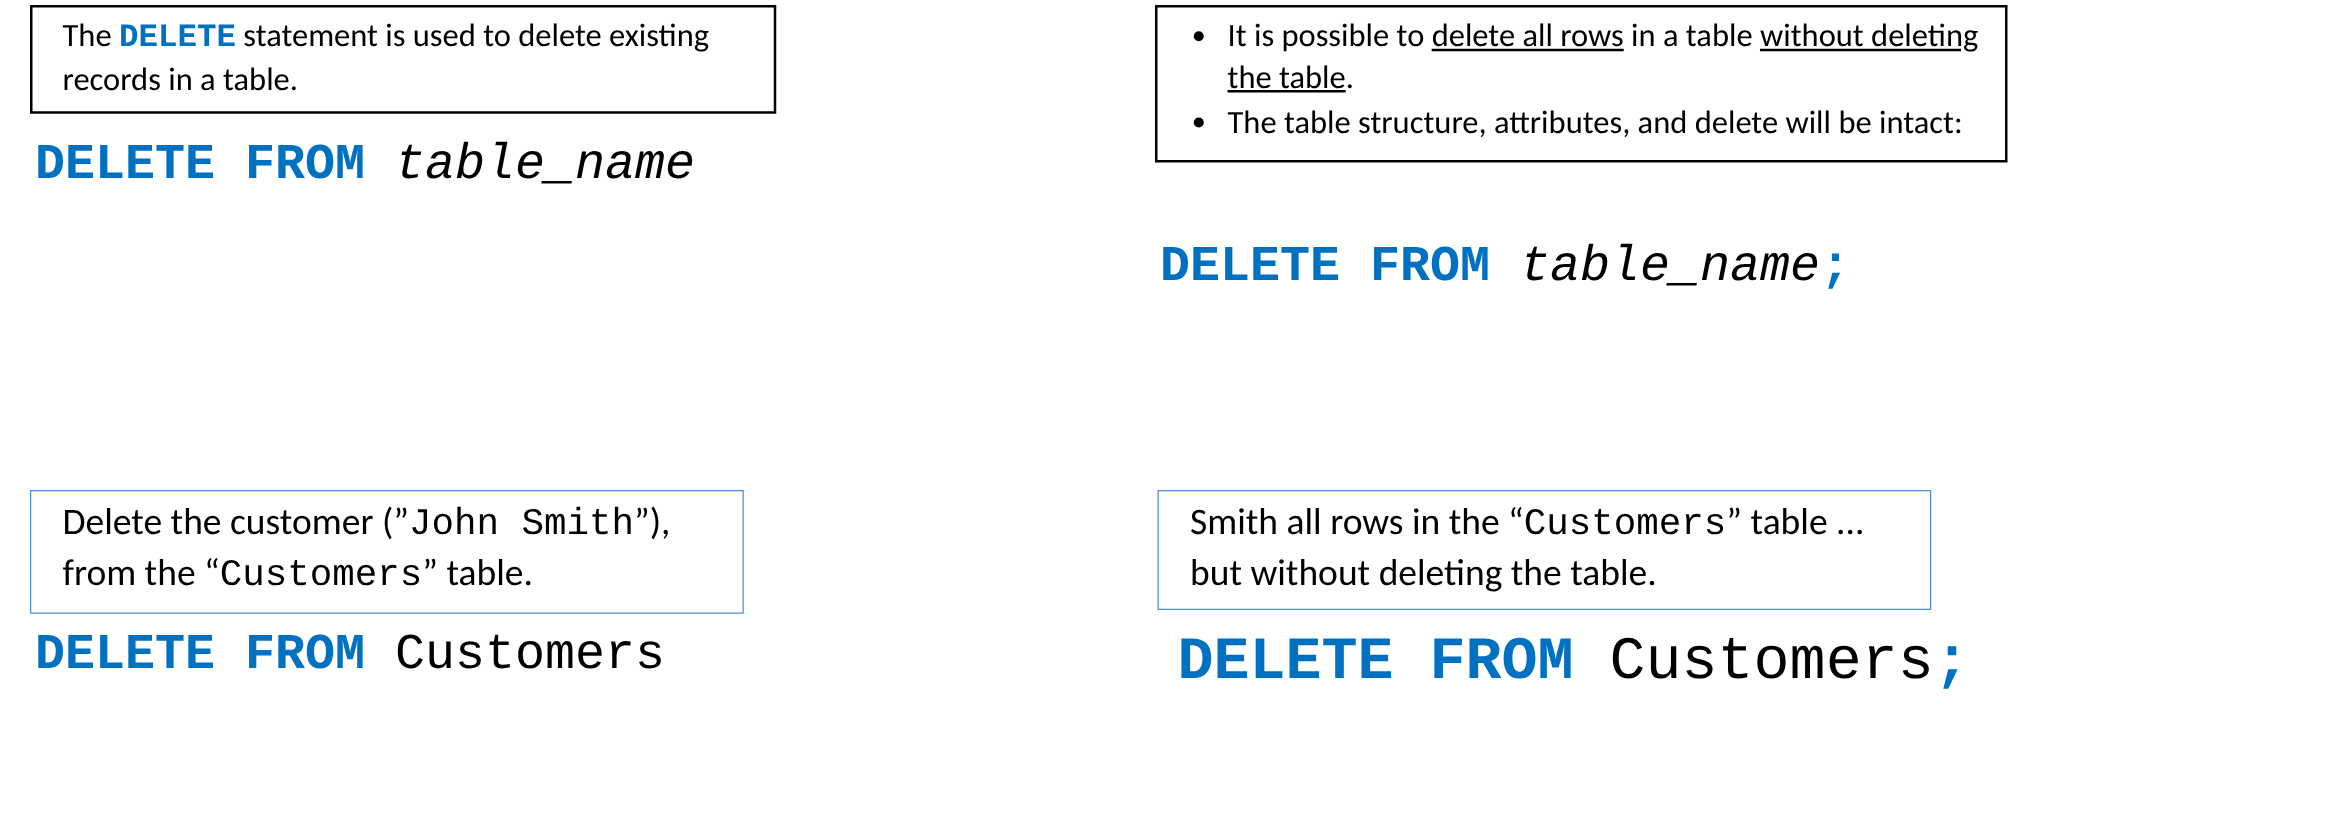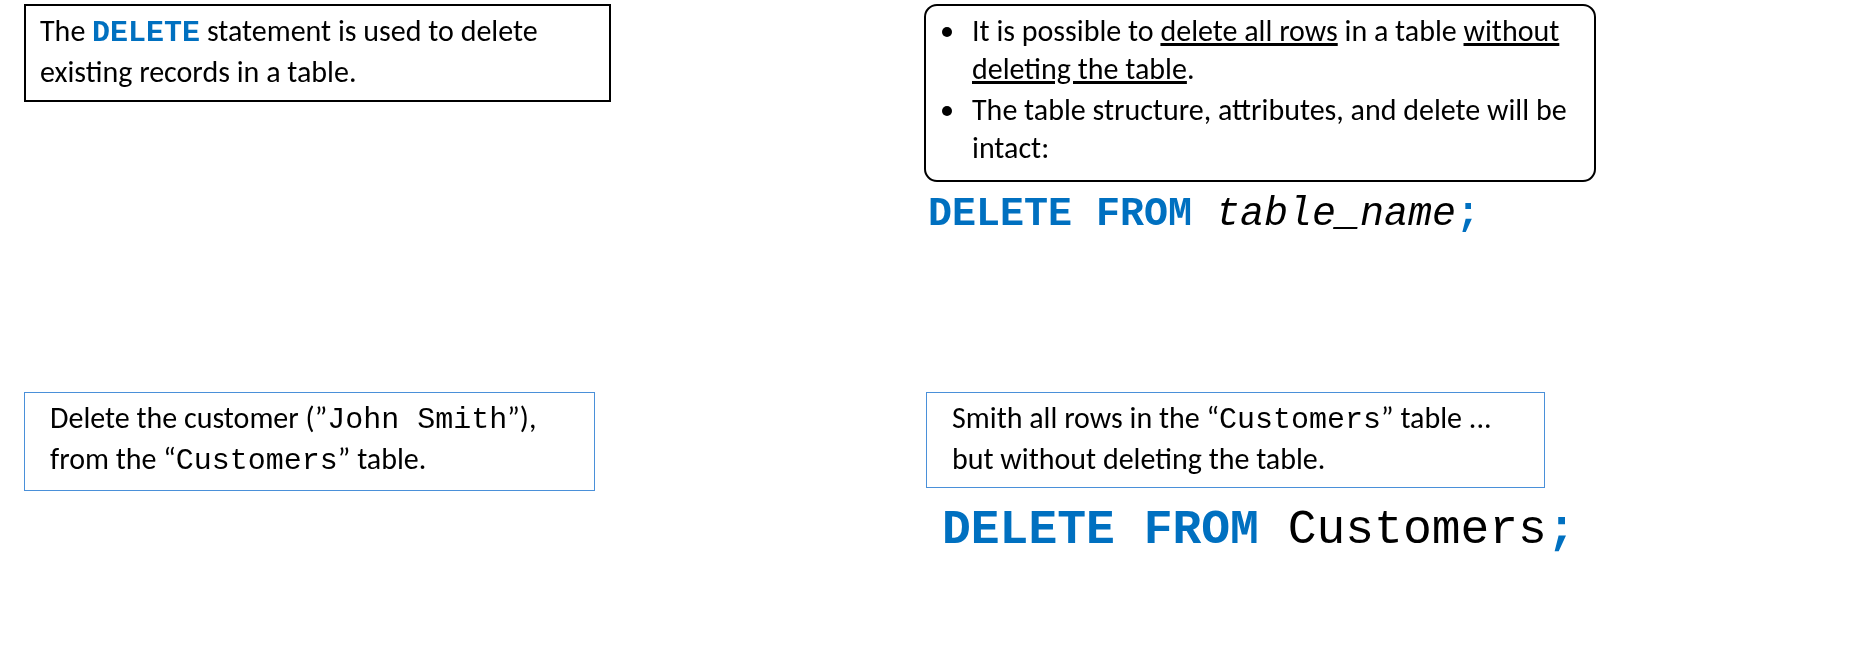--- a/index.html
+++ b/index.html
@@ -19,35 +19,35 @@
   }
   .kw-blue { color: #0070C0; font-weight: bold; }
   .kw-blue-mono { color: #0070C0; font-weight: bold; font-family: Consolas, "Courier New", monospace; }
   .blue-punct { color: #0070C0; font-weight: bold; }
   .italic-mono { font-style: italic; font-family: Consolas, "Courier New", monospace; }
 
   
   .box-black {
     position: absolute;
     border: 2px solid #000;
-    padding: 6px 14px 10px 14px;
-    font-size: 30px;
+    padding: 6px 14px 10px 24px;
+    font-size: 26px;
     line-height: 1.25;
   }
   .box-blue {
     position: absolute;
     border: 1.5px solid #4A90D9;
     padding: 6px 14px 10px 25px;
     font-size: 30px;
     line-height: 1.25;
   }
 
   
   #intro-box { left: 24px; top: 4px; width: 555px; }
-  #notes-box { left: 924px; top: 4px; width: 640px; border-radius: 13px; }
+  #notes-box { left: 924px; top: 4px; width: 640px; }
 
   #syntax1 { position: absolute; left: 28px; top: 108px; font-size: 40px; line-height: 1.25; }
 
   #syntax2 { position: absolute; left: 928px; top: 190px; font-size: 40px; line-height: 1.25; white-space: nowrap; }
 
   #task1-box { left: 24px; top: 392px; width: 530px; }
   #task2-box { left: 926px; top: 392px; width: 578px; }
 
   #example1 { position: absolute; left: 28px; top: 500px; font-size: 40px; line-height: 1.25; white-space: nowrap; }
   #example2 { position: absolute; left: 930px; top: 500px; font-size: 48px; line-height: 1.25; white-space: nowrap; margin-left: 12px; }
@@ -66,20 +66,23 @@
   .mono-inline { font-family: Consolas, "Courier New", monospace; }
 </style>
 </head>
 <body>
 
 <div id="intro-box" class="box-black">
   <span>The </span><span class="kw-blue-mono">DELETE</span><span> statement is used to delete existing records in a table.</span>
 </div>
 
 <div id="syntax1" class="mono">
+  <div>
+    <span class="kw-blue">DELETE FROM</span> <span class="italic-mono">table_name</span>
+  </div>
 </div>
 
 <div id="notes-box" class="box-black">
   <ul class="notes">
     <li>
       <span>It is possible to </span><span class="uline">delete all rows</span><span> in a table </span><span class="uline">without deleting the table</span><span>.</span>
     </li>
     <li>The table structure, attributes, and delete will be intact:</li>
   </ul>
 </div>
@@ -90,17 +93,20 @@
 
 <div id="task1-box" class="box-blue">
   <span>Delete the customer (</span><span>”</span><span class="mono-inline">John Smith</span><span>”</span><span>), from the </span><span>“</span><span class="mono-inline">Customers</span><span>”</span><span>  table.</span>
 </div>
 
 <div id="task2-box" class="box-blue">
   <span>Smith all rows in the </span><span>“</span><span class="mono-inline">Customers</span><span>”</span><span> table ... but without deleting the table.</span>
 </div>
 
 <div id="example1" class="mono">
+  <div>
+    <span class="kw-blue">DELETE FROM</span> <span>Customers</span>
+  </div>
 </div>
 
 <div id="example2" class="mono">
   <span class="kw-blue">DELETE FROM</span> <span>Customers</span><span class="blue-punct">;</span>
 </div>
 
 </body></html>

